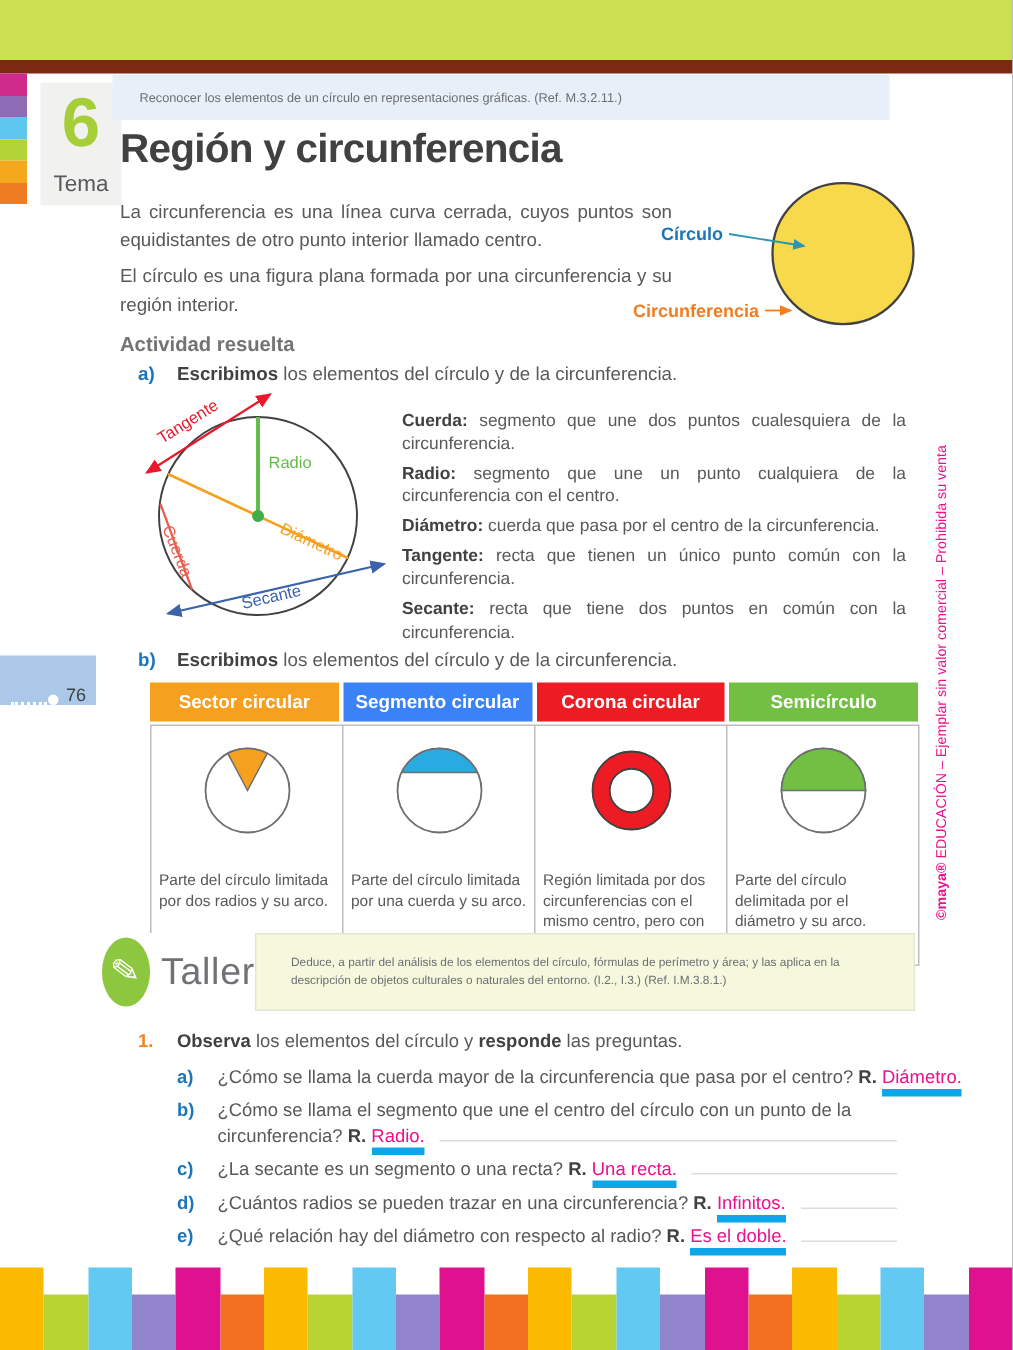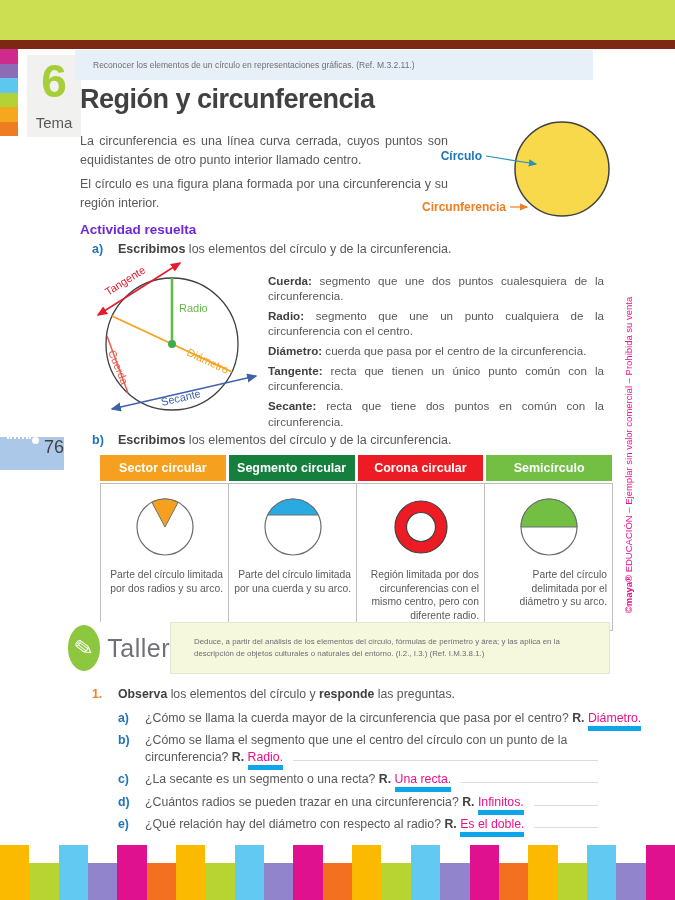--- a/index.html
+++ b/index.html
@@ -17,46 +17,46 @@
   .topic-num{font-size:46px;font-weight:700;color:#a6ce39;line-height:0.9;}
   .topic-label{font-size:15px;color:#58595b;margin-top:12px;}
   .ref-strip{position:absolute;left:75px;top:50px;width:518px;height:30px;background:#e7f0f9;
              font-size:8.5px;color:#6d6e71;display:flex;align-items:center;padding-left:18px;box-sizing:border-box;text-align:center;}
   .title{position:absolute;left:80px;top:84px;margin:0;font-size:27px;font-weight:700;color:#414042;letter-spacing:-0.5px;}
 
   
   .intro{position:absolute;left:80px;top:132px;width:368px;font-size:12.5px;line-height:1.48;text-align:justify;}
   .intro p{margin:0 0 6px 0;}
 
-  .activity-heading{position:absolute;left:80px;top:222px;font-size:13.5px;font-weight:700;color:#6d28d9;}
+  .activity-heading{position:absolute;left:80px;top:222px;font-size:13.5px;font-weight:700;color:#737373;}
 
   .item-row{position:absolute;left:92px;display:flex;gap:12px;font-size:12.5px;color:#58595b;}
   .item-letter{color:#1b75bb;font-weight:700;width:14px;flex:none;}
   .item-row b{color:#414042;}
 
   
   .definitions{position:absolute;left:268px;top:273px;width:336px;font-size:11.6px;line-height:1.3;text-align:justify;}
   .definitions p{margin:0 0 5px 0;}
   .definitions b{color:#414042;}
 
   
   .page-badge{position:absolute;left:0;top:437px;width:64px;height:33px;background:#abc8e9;
-              display:flex;align-items:flex-start;font-size:18px;color:#414042;}
+              display:flex;align-items:flex-end;font-size:12px;color:#414042;}
   .dotline{width:24px;border-top:2px dotted #fff;margin-left:7px;}
   .dot{width:7px;height:7px;border-radius:50%;background:#fff;margin:0 5px 0 1px;}
 
   
   .el-table{position:absolute;left:100px;top:455px;width:512px;}
   .thead{display:flex;gap:3px;margin-bottom:2px;}
   .th{flex:1;height:26px;display:flex;align-items:center;justify-content:center;
       color:#fff;font-weight:700;font-size:12.5px;}
   .tbody{display:flex;}
   .td{flex:1;border:1px solid #bcbec0;margin-right:-1px;background:#fff;
       display:flex;flex-direction:column;align-items:center;padding:8px 5px 8px 5px;box-sizing:border-box;min-height:148px;}
-  .td .desc{font-size:10.3px;line-height:1.32;text-align:right;color:#58595b;margin-top:6px;}
+  .td .desc{font-size:10.3px;line-height:1.32;text-align:left;color:#58595b;margin-top:19px;}
 
   
   .taller-row{position:absolute;left:68px;top:622px;width:542px;height:52px;}
   .taller-yellow{position:absolute;left:102px;top:0;width:440px;height:52px;background:#f5f8dd;border:1px solid #e4e7cf;
                  box-sizing:border-box;font-size:7.9px;color:#6d6e71;line-height:1.55;padding:9px 23px;display:flex;align-items:center;}
   .taller-left{position:absolute;left:0;top:0;width:102px;height:52px;background:#fff;display:flex;align-items:center;}
   .taller-circle{width:46px;height:46px;border-radius:50%;background:#8dc63f;display:flex;align-items:center;justify-content:center;}
   .pencil{font-family:"DejaVu Sans",sans-serif;color:#fff;font-size:23px;transform:rotate(-8deg);}
   .taller-label{font-size:25px;color:#707175;margin-left:7px;letter-spacing:0.5px;}
 
@@ -184,21 +184,21 @@
 
   <div class="page-badge">
     <span class="dotline"></span>
     <span class="dot"></span>
     <span>76</span>
   </div>
 
   <div class="el-table">
     <div class="thead">
       <div class="th" style="background: rgb(245, 160, 30);">Sector circular</div>
-      <div class="th" style="background: #15803d;">Segmento circular</div>
+      <div class="th" style="background: #3b82f6;">Segmento circular</div>
       <div class="th" style="background: rgb(237, 28, 36);">Corona circular</div>
       <div class="th" style="background: rgb(114, 191, 68);">Semicírculo</div>
     </div>
     <div class="tbody">
       <div class="td">
         <svg width="70" height="70" viewBox="0 0 70 70">
           <circle cx="35" cy="35" r="28" fill="#fff" stroke="#6d6e71" stroke-width="1.2"></circle>
           <path d="M35 35 L21.9 10.3 A28 28 0 0 1 48.1 10.3 Z" fill="#f5a01e" stroke="#6d6e71" stroke-width="1"></path>
         </svg>
         <div class="desc">Parte del círculo limitada por dos radios y su arco.</div>

